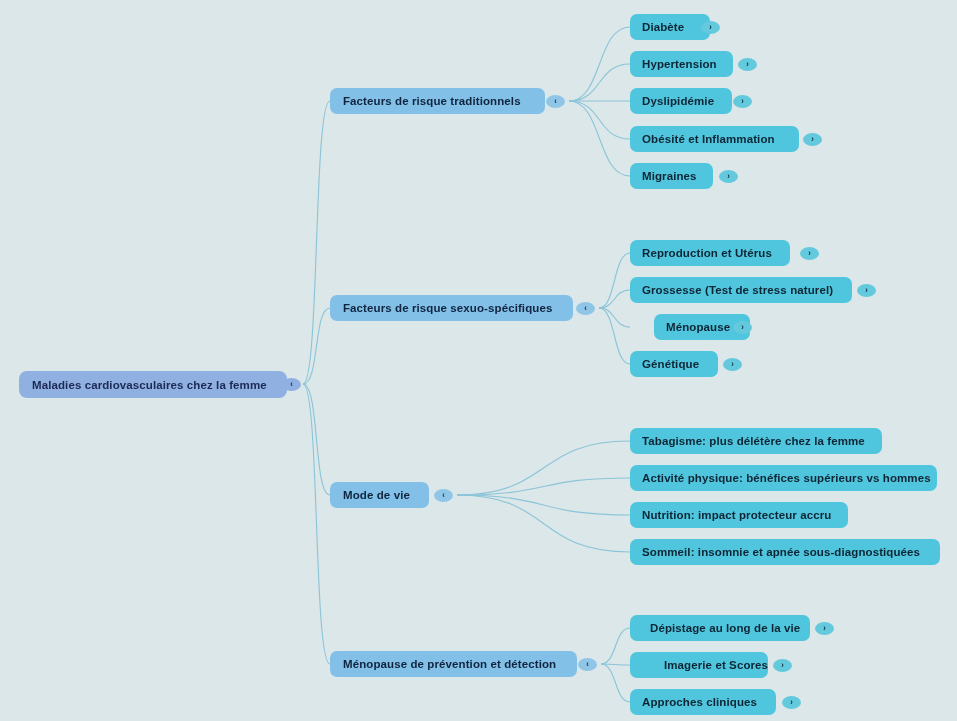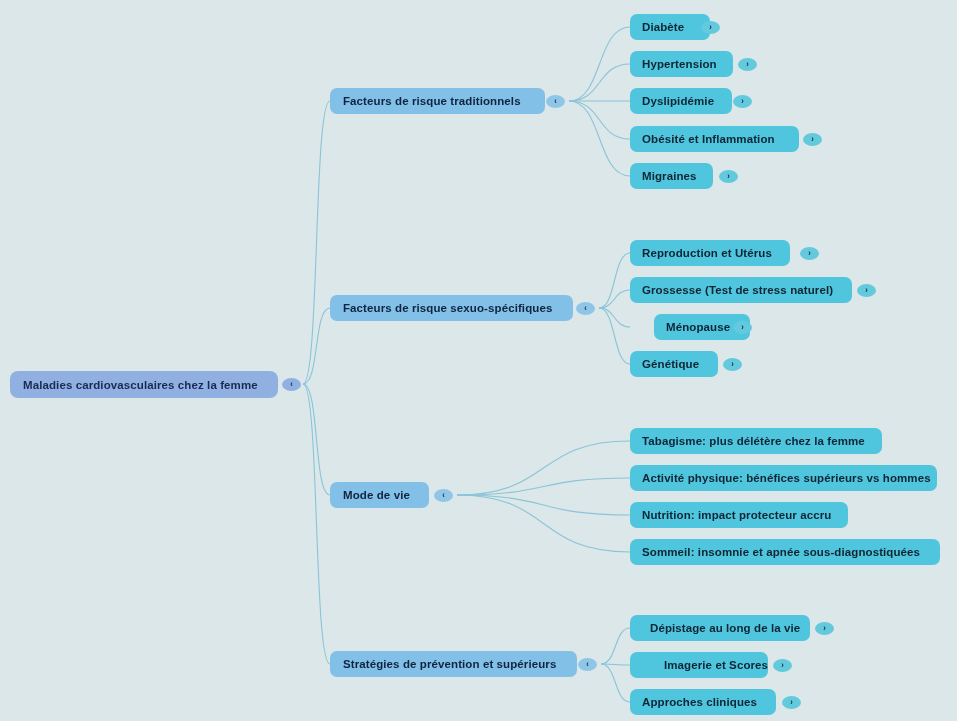--- a/index.html
+++ b/index.html
@@ -36,20 +36,21 @@
     text-align: left;
   }
   .root {
     background: #8fb0e0;
     color: #1b2a55;
     font-size: 11.5px;
     font-weight: bold;
     padding: 0 13px;
     height: 27px;
     border-radius: 8px;
+    margin-left: 9px;
   }
   .branch {
     background: #82c0e8;
     color: #10243f;
     font-size: 11.5px;
     font-weight: bold;
     padding: 0 13px;
     height: 26px;
   }
   .leaf {
@@ -198,21 +199,21 @@
       <div class="node leaf" style="left: 630px; top: 465px; width: 307px;">
         <span class="node-label">Activité physique: bénéfices supérieurs vs hommes</span>
       </div>
       <div class="node leaf" style="left: 630px; top: 502px; width: 218px;">
         <span class="node-label">Nutrition: impact protecteur accru</span>
       </div>
       <div class="node leaf" style="left: 630px; top: 539px; width: 310px;">
         <span class="node-label">Sommeil: insomnie et apnée sous-diagnostiquées</span>
       </div>
       <div class="node branch" style="left: 330px; top: 651px; width: 247px;">
-        <span class="node-label">Stratégies de prévention et supérieurs</span>
+        <span class="node-label">Ménopause de prévention et détection</span>
       </div>
       <div class="toggle toggle-branch" style="left: 578px; top: 658px;">
         <span>‹</span>
       </div>
       <div class="node leaf" style="left: 630px; top: 615px; width: 180px; padding-left: 20px;">
         <span class="node-label">Dépistage au long de la vie</span>
       </div>
       <div class="toggle toggle-leaf" style="left: 815px; top: 622px;">
         <span>›</span>
       </div>

